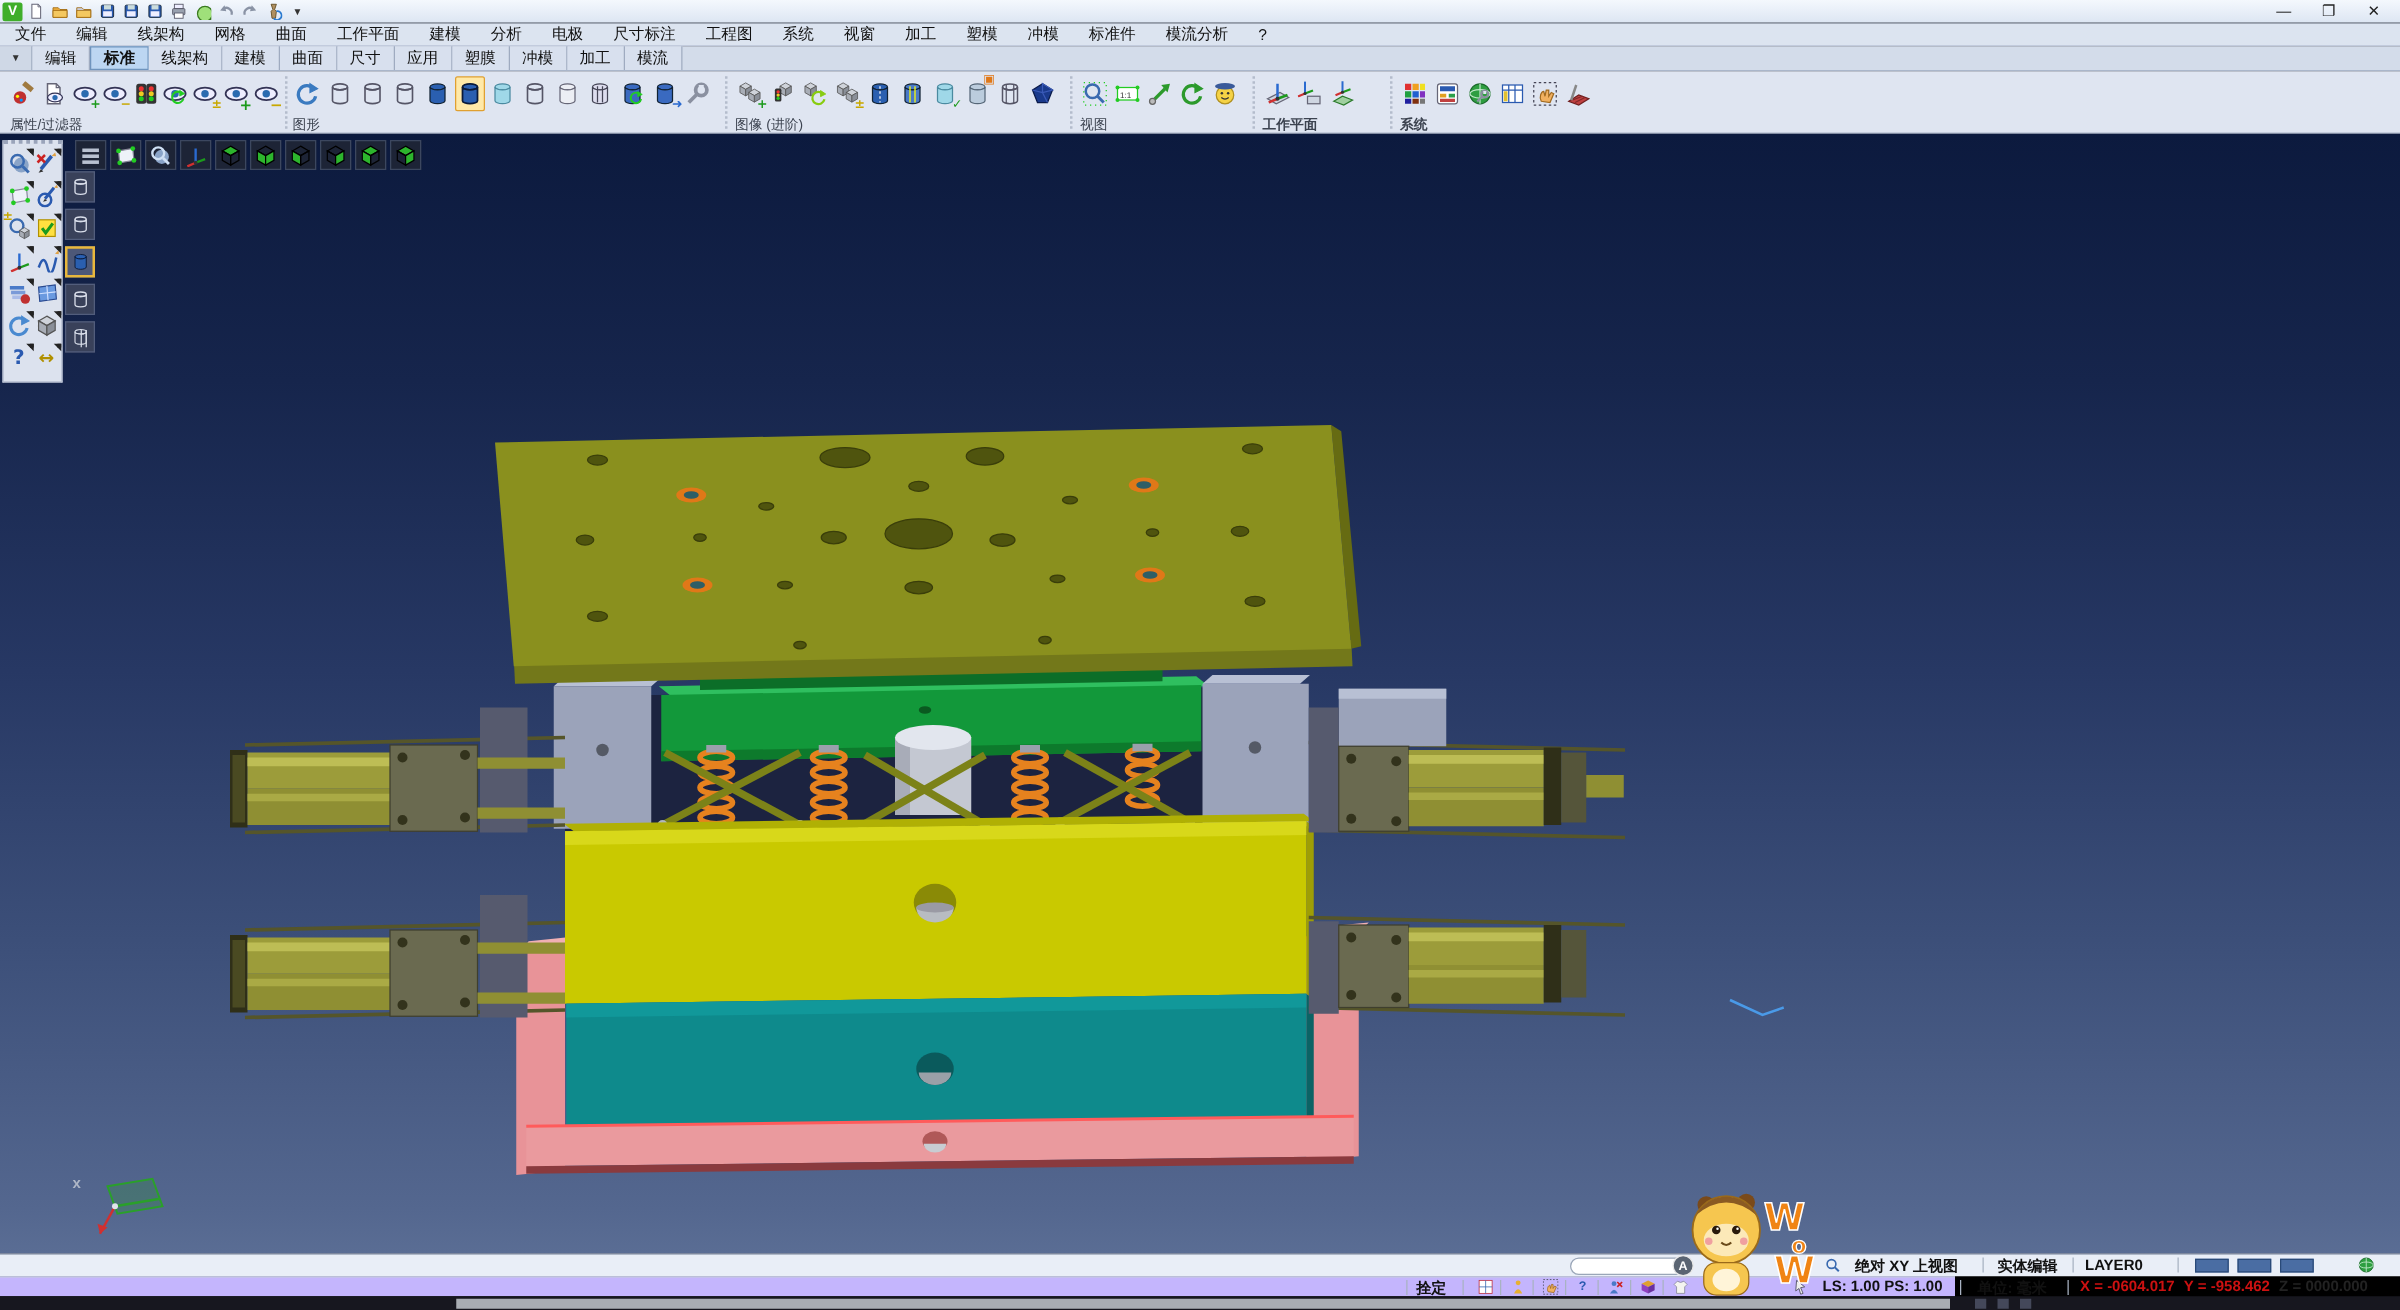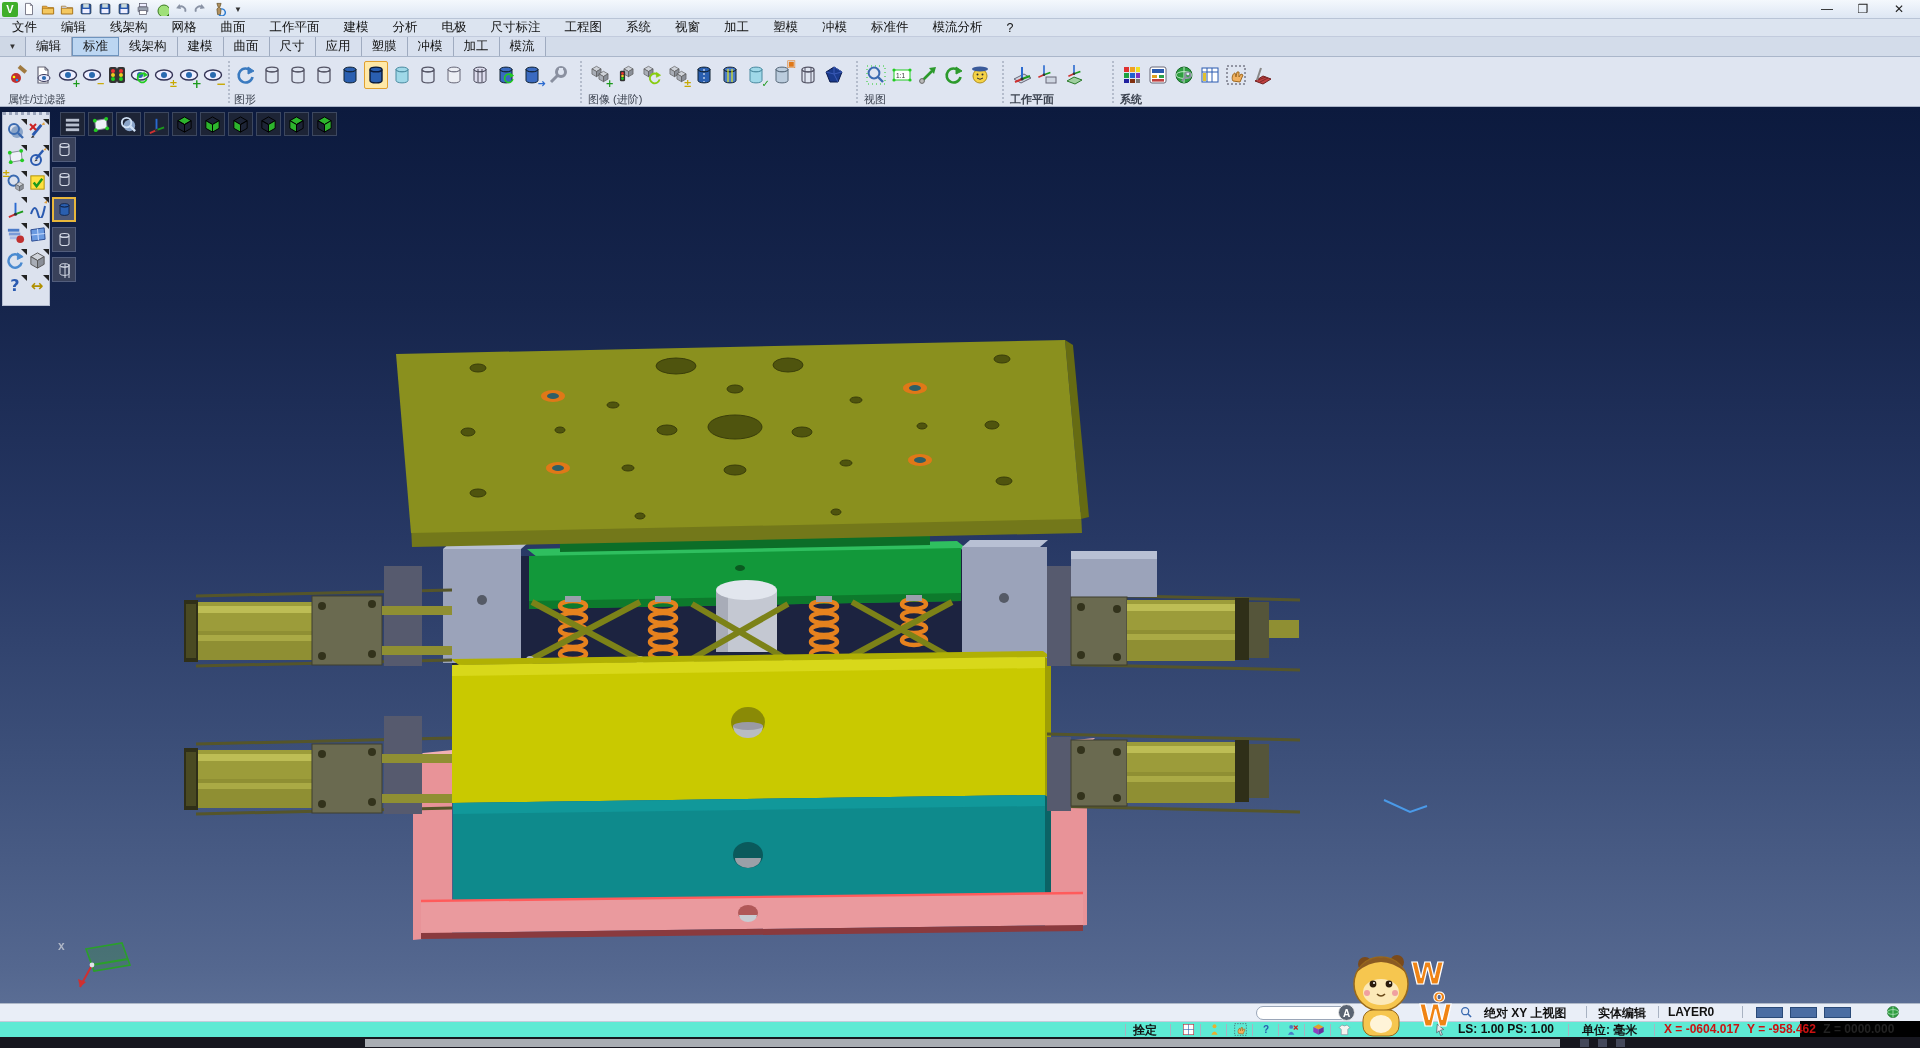--- a/index.html
+++ b/index.html
@@ -19,21 +19,21 @@
   .wb{width:22px;text-align:center;font-size:12px;color:#222;cursor:default;}
   
   .menubar{position:absolute;left:0;top:19px;width:1920px;height:18px;background:#dce4f0;
     display:flex;align-items:center;gap:0;border-bottom:1px solid #c2cbdd;}
   .mi{padding:0 12px;font-size:12.5px;color:#111;}
   
   .tabrow{position:absolute;left:0;top:37px;width:1920px;height:20px;background:#d3dcEA;
     display:flex;align-items:stretch;border-bottom:1px solid #aab6ca;}
   .tabdrop{width:26px;display:flex;align-items:center;justify-content:center;color:#333;border-right:1px solid #9fabc0;background:#cfd8e6;}
   .tab{padding:2px 10px;border-right:1px solid #9fabc0;display:flex;align-items:center;font-size:12.5px;background:#d8e0ee;color:#111;}
-  .tab.act{background:#bcd6f2;border:1px solid #6f94bd;font-weight:normal;}
+  .tab.act{background:#bcd6f2;border:1px solid #6f94bd;font-weight:bold;}
   
   .toolbar{position:absolute;left:0;top:57px;width:1920px;height:50px;background:#dfe5f1;border-bottom:1px solid #aab4c8;}
   .tgroup{position:absolute;top:0;height:50px;}
   .ticons{display:flex;align-items:center;gap:2px;height:34px;padding-top:2px;}
   .tlabel{text-align:left;font-size:11px;color:#3c4350;margin-top:1px;}
   .ti{position:relative;width:24px;height:28px;display:inline-flex;align-items:center;justify-content:center;}
   .ti svg{width:20px;height:20px;}
   .ti.sel{background:#ffe9a8;border:1px solid #e0a030;border-radius:2px;}
   .bd{position:absolute;right:-2px;bottom:0;font:bold 10px/10px "DejaVu Sans",sans-serif;}
   .bd.g{color:#1c9a1c}.bd.y{color:#c8a800}.bd.b{color:#2a6ad0}.bd.o{color:#e07818}
@@ -61,21 +61,21 @@
   .axisind{position:absolute;left:68px;top:828px;}
   .axislbl{position:absolute;left:58px;top:832px;color:#aeb6c6;font-size:12px;}
   
   .wm{position:absolute;left:886px;top:397px;display:flex;align-items:center;gap:6px;}
   .wmlogo{width:42px;height:42px;border-radius:7px;background:#f6f2ea;border:2px solid #e07818;display:flex;align-items:center;justify-content:center;}
   .wmtext{font-size:27px;font-weight:bold;color:#e8670f;text-shadow:0 1px 2px rgba(0,0,0,.55);letter-spacing:2px;}
   
   .mascot{position:absolute;left:1335px;top:950px;z-index:9;}
   
   .status1{position:absolute;left:0;top:1003px;width:1920px;height:18px;background:#e9eef7;border-top:1px solid #aeb8c8;}
-  .status2{position:absolute;left:0;top:1021px;width:1800px;height:16px;background:#5eead4;border-top:1px solid #c3ccdb;}
+  .status2{position:absolute;left:0;top:1021px;width:1564px;height:16px;background:#c4b5fd;border-top:1px solid #c3ccdb;}
   .st{position:absolute;top:1px;font-size:12px;color:#111;white-space:nowrap;}
   .vsep{position:absolute;top:2px;height:12px;border-left:1px solid #a8b2c2;}
   .pill{position:absolute;left:1256px;top:2px;width:92px;height:14px;background:#fff;border:1px solid #9aa6b8;border-radius:8px;}
   .avatar{position:absolute;left:1338px;top:0px;width:17px;height:17px;border-radius:50%;background:#5a6472;
     color:#fff;font:bold 10px/17px "Liberation Sans",sans-serif;text-align:center;border:1px solid #e8e8e8;z-index:8;}
   .sw{position:absolute;top:3px;width:27px;height:11px;background:#4a6da3;border:1px solid #2a4a78;}
   .s2i{position:absolute;top:1px;width:16px;height:13px;display:flex;align-items:center;justify-content:center;font-size:10px;}
   .cred{color:#cc1111;font-weight:bold;}
   .czed{color:#222;font-weight:bold;}
   

